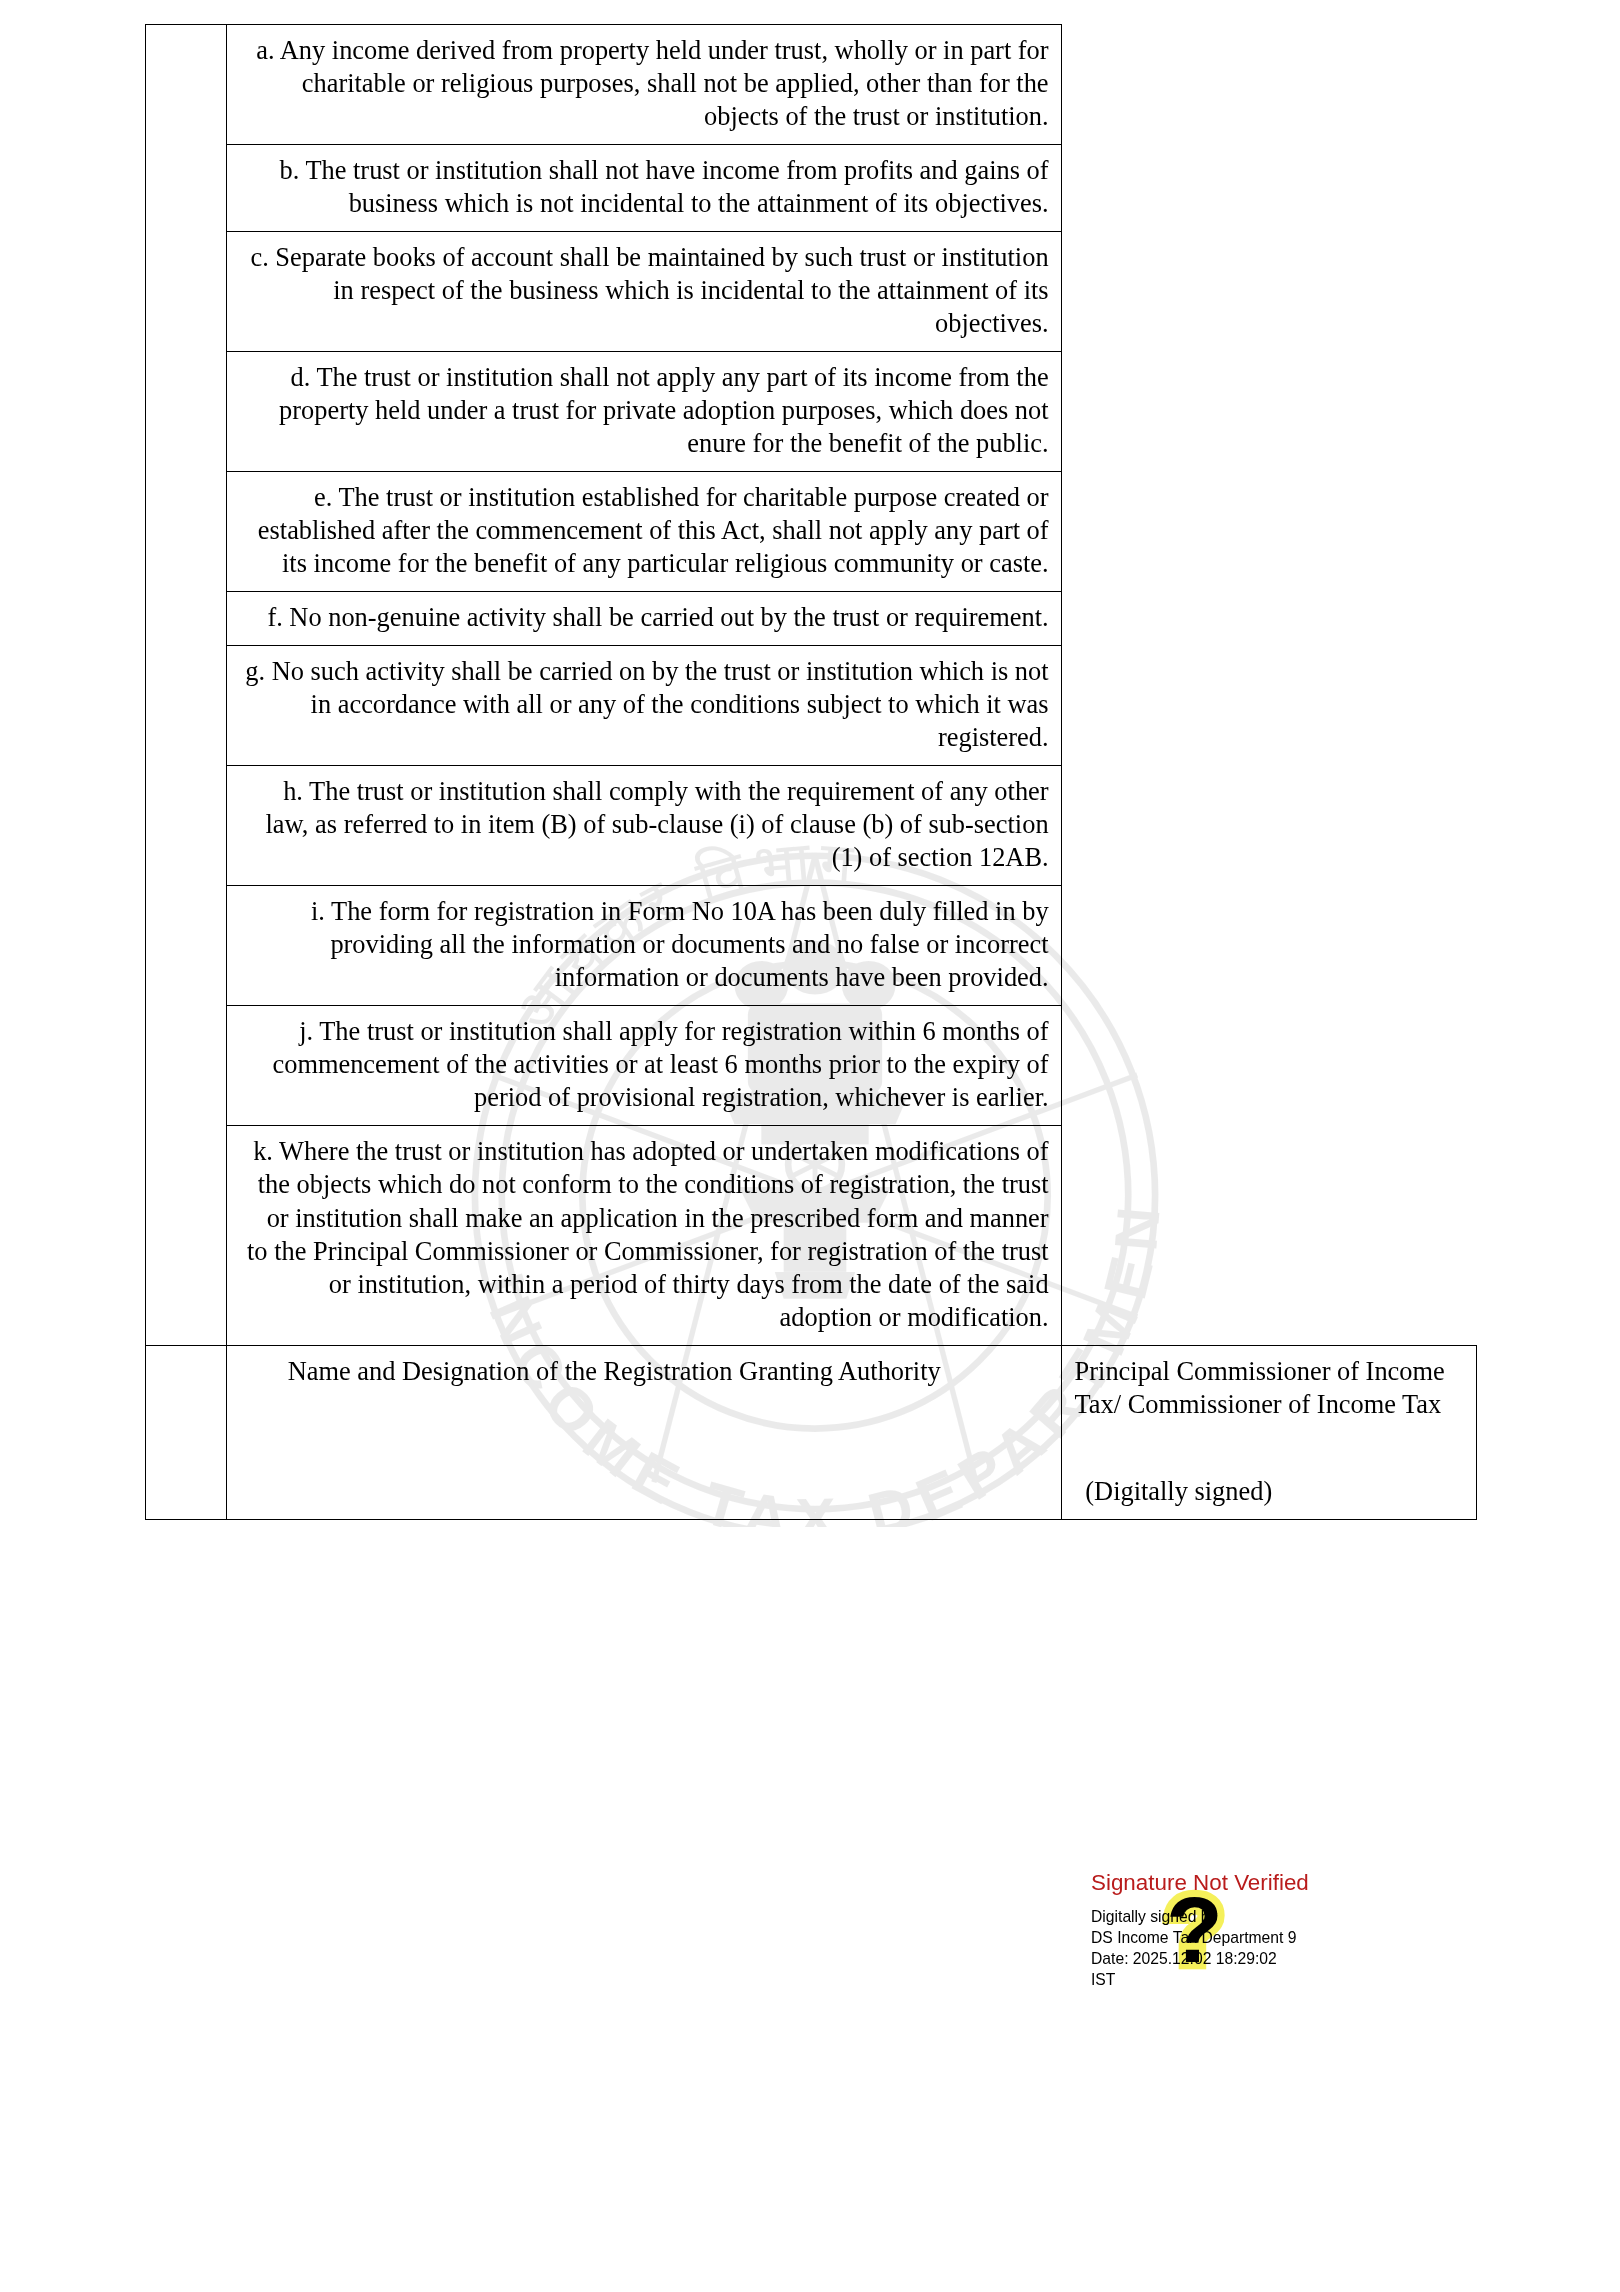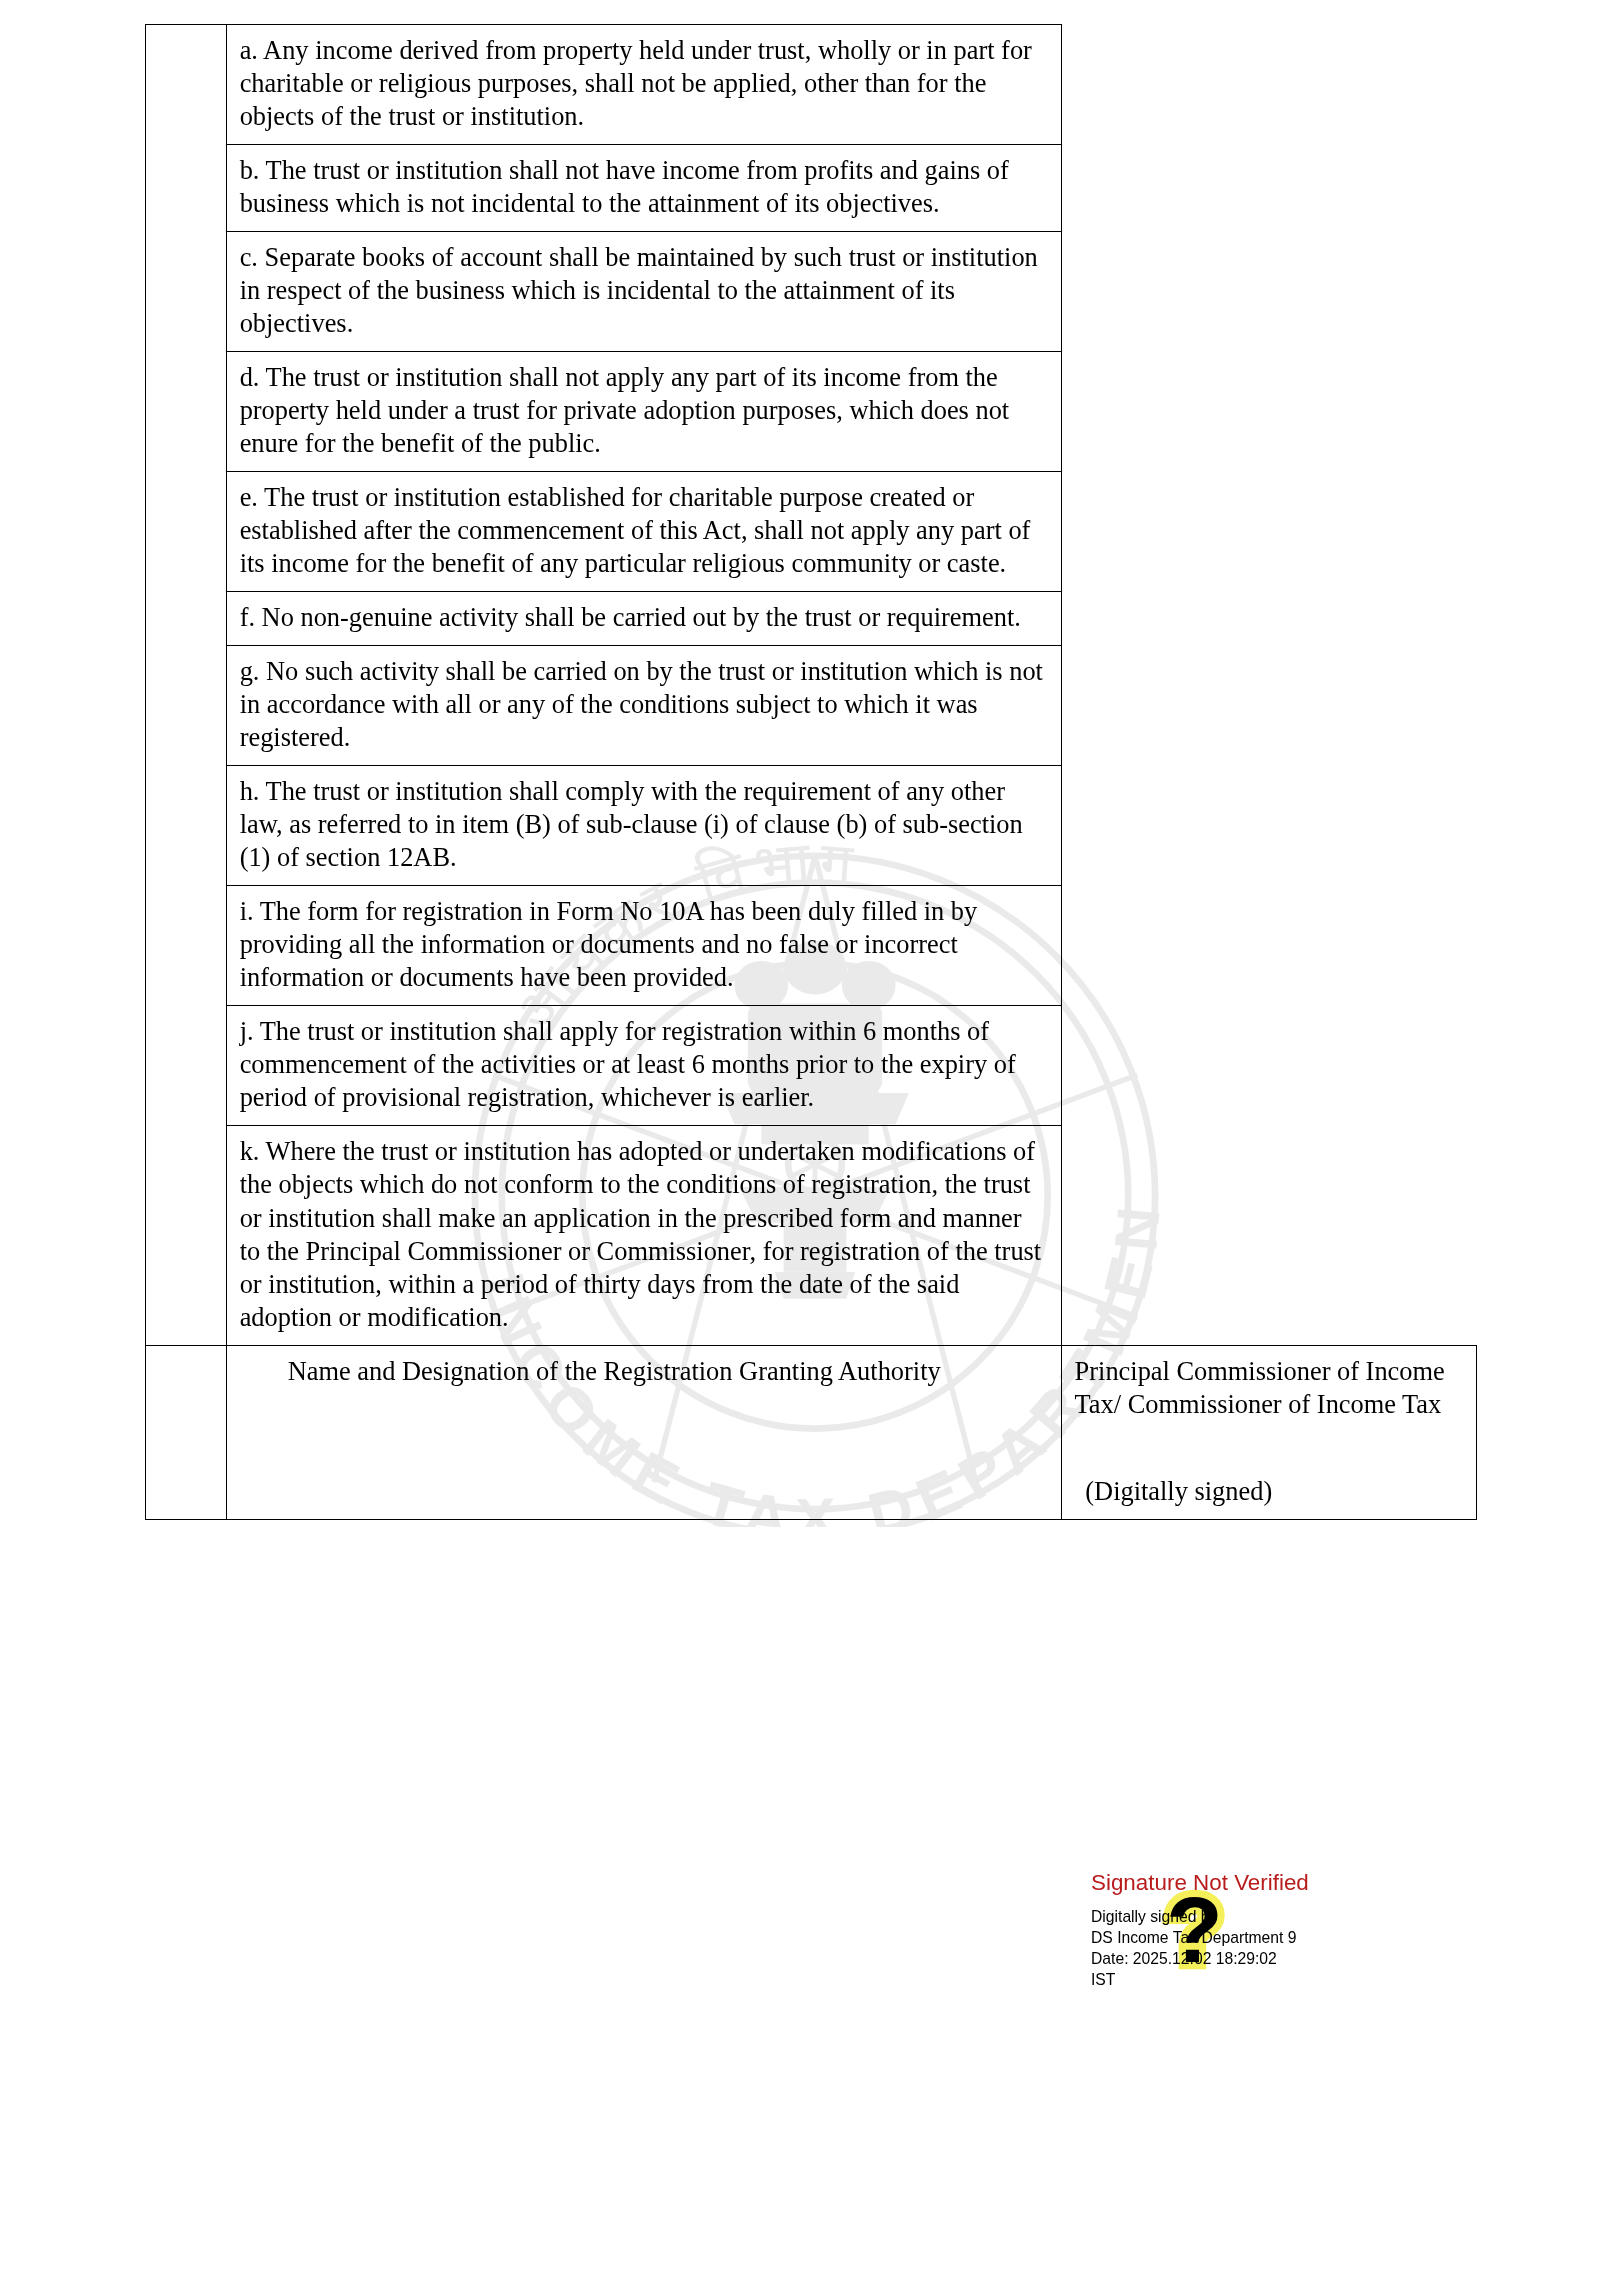--- a/index.html
+++ b/index.html
@@ -56,21 +56,21 @@
   }
   td.clause-cell {
     width: 1202px;
   }
   td.label-cell {
     width: 666px;
   }
   td.value-cell {
     width: 535px;
   }
-  .clause-text { display: block; }
+  .clause-text { display: block; text-align: right; }
   .sig-note {
     display: block;
     margin-top: 54px;
     padding-left: 10.7px;
   }
   .label-pad { min-height: 134px; display: block; margin-left: 48px; }
 
   
   .signature-block {
     position: absolute;

